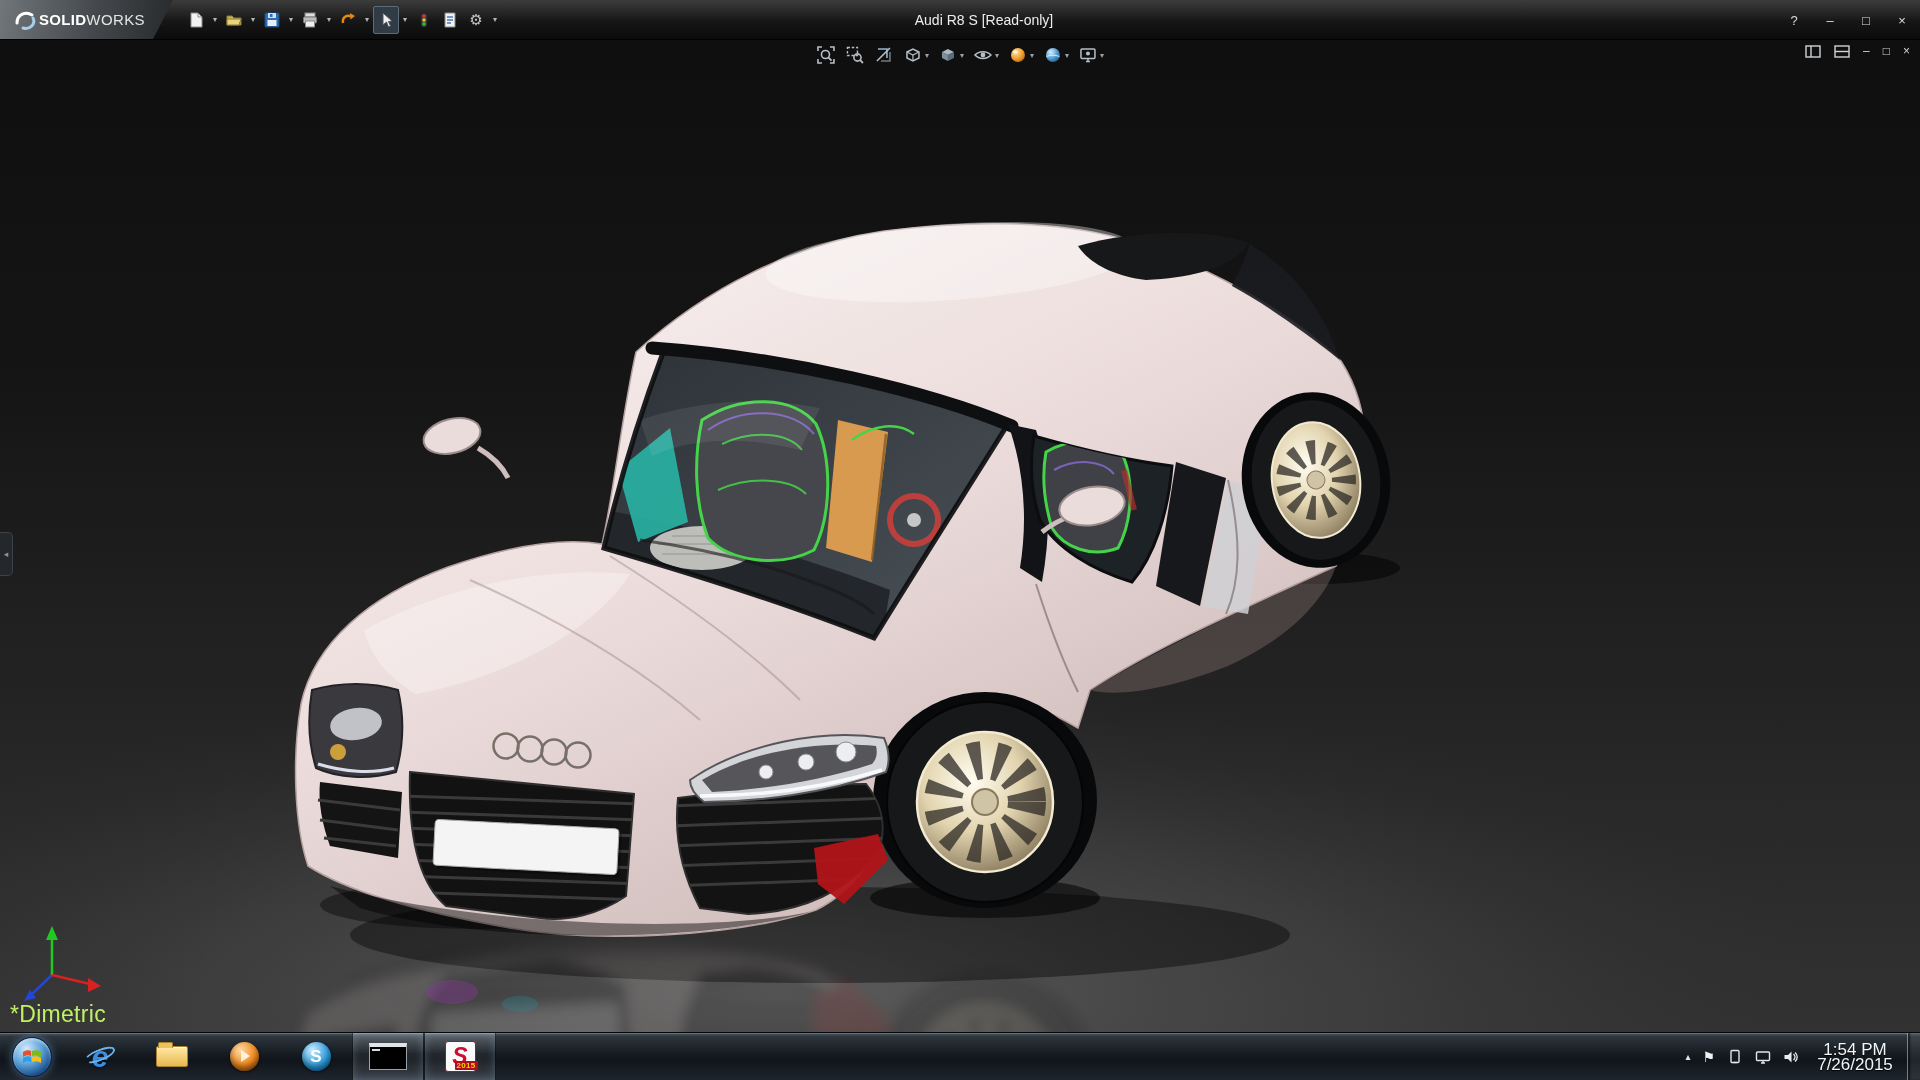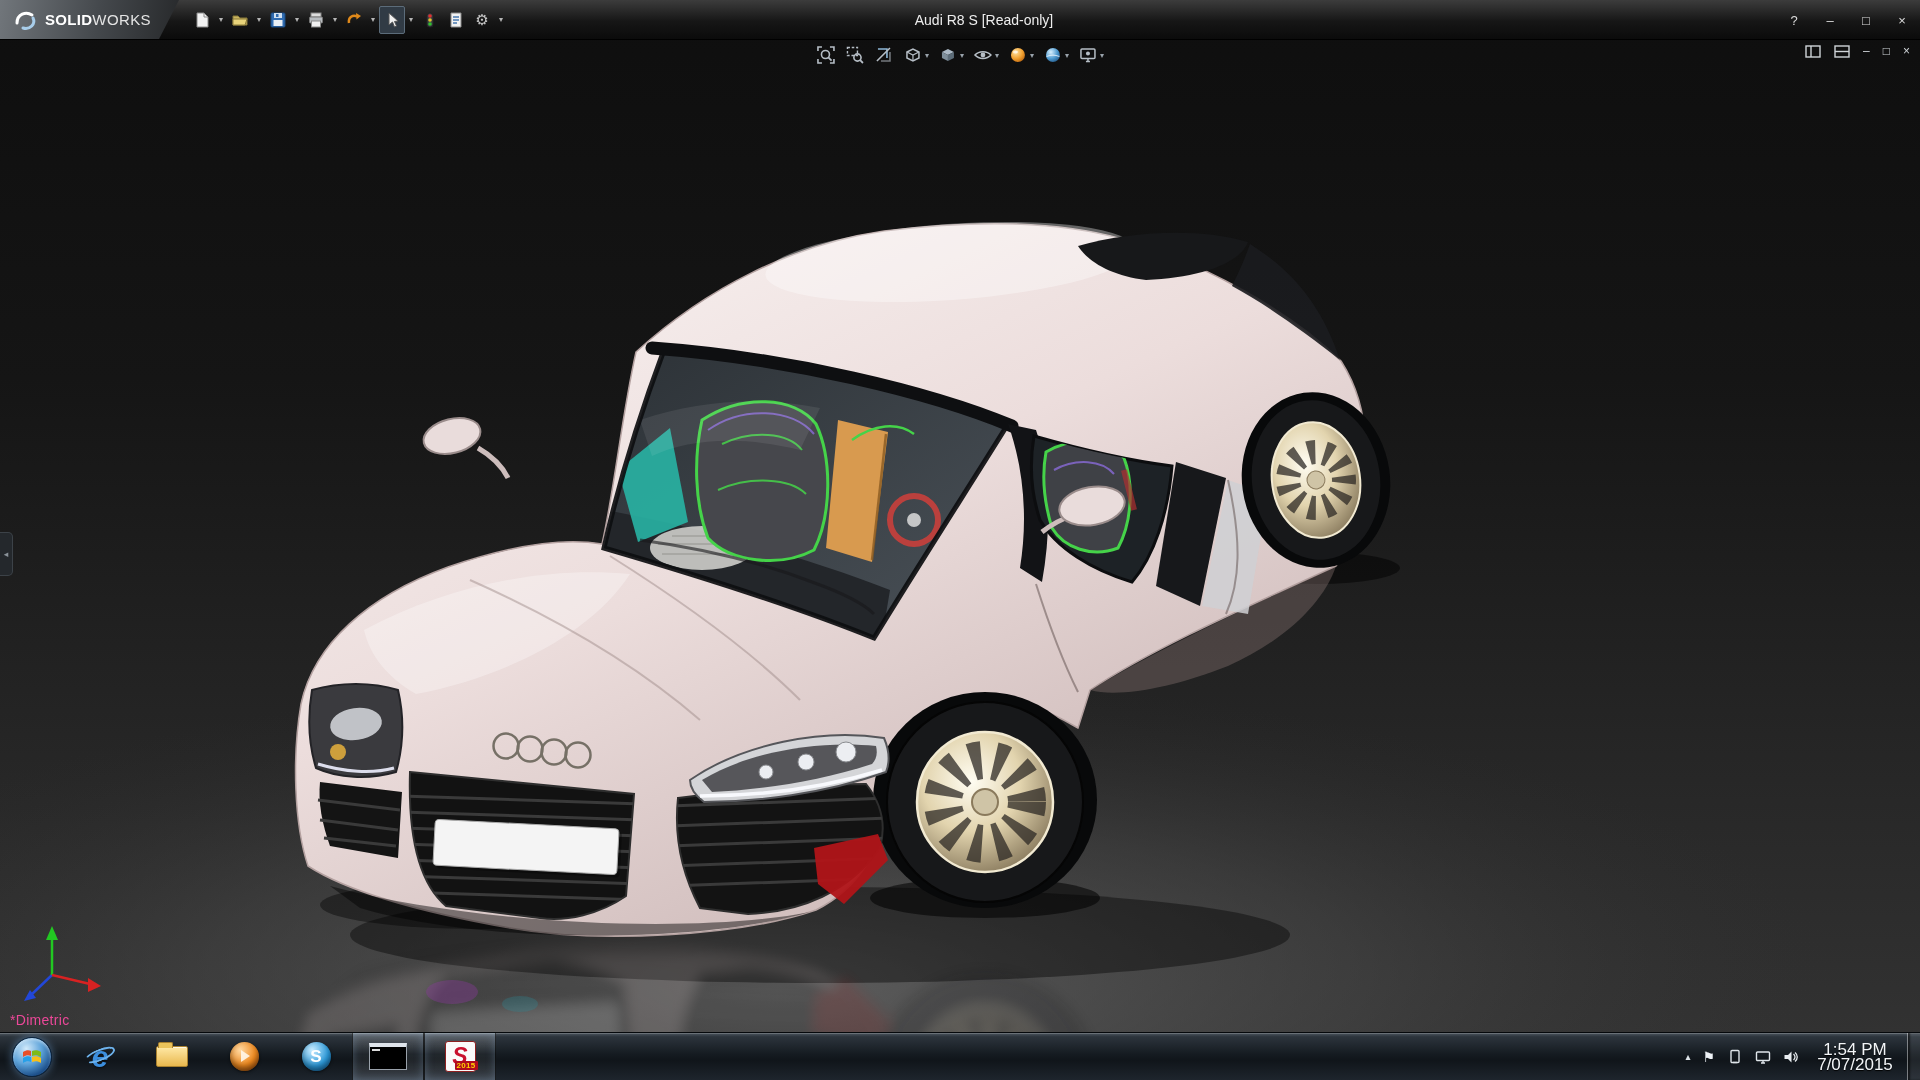--- a/index.html
+++ b/index.html
@@ -6,21 +6,21 @@
   body { font-family:"Liberation Sans", sans-serif; background:#000; }
   .screen { position:relative; width:1920px; height:1080px; overflow:hidden; background:#000; cursor:default; }
 
   
   .scene { position:absolute; left:0; top:0; width:1920px; height:1080px; display:block; z-index:0; }
 
   
   .titlebar { position:absolute; top:0; left:0; right:0; height:40px; z-index:6;
     background:linear-gradient(#3c3c3c, #161616 55%, #0b0b0b); border-bottom:1px solid #000;
     display:flex; align-items:center; color:#e5e5e5; }
-  .brand { height:100%; display:flex; align-items:center; gap:7px; padding:0 28px 0 12px;
+  .brand { height:100%; display:flex; align-items:center; gap:1px; padding:0 28px 0 12px;
     background:linear-gradient(100deg,#71767b,#44484c 55%,#27292b);
     clip-path:polygon(0 0, 100% 0, calc(100% - 20px) 100%, 0 100%); }
   .brand-bold { font-weight:bold; font-size:15px; color:#fff; letter-spacing:.3px; }
   .brand-light { font-weight:300; font-size:15px; color:#e4e4e4; letter-spacing:.4px; }
   .main-toolbar { display:flex; align-items:center; margin-left:10px; }
   .tb-btn { width:26px; height:28px; display:flex; align-items:center; justify-content:center; border-radius:2px; }
   .tb-btn.sel { background:#313b45; border:1px solid #5c6c7a; }
   .tb-dd { width:12px; text-align:center; color:#b5b5b5; font-size:8px; line-height:28px; }
   .gear-glyph { font-size:15px; color:#c6c6c6; }
   .win-title { position:absolute; left:0; right:0; text-align:center; font-size:14px; color:#ededed; pointer-events:none;margin-left:48px; }
@@ -30,21 +30,21 @@
   
   .headsup { position:absolute; top:44px; left:50%; transform:translateX(-50%); display:flex; align-items:center; gap:5px; z-index:4; }
   .hud-btn { display:flex; align-items:center; gap:2px; padding:1px 2px; }
   .hud-dd { font-size:8px; color:#98a2aa; }
 
   
   .docctrl { position:absolute; top:44px; right:10px; display:flex; align-items:center; gap:13px; z-index:4; }
   .docctrl .glyph { font-size:12px; color:#cfd4d8; }
 
   
-  .viewlabel { position:absolute; left:10px; bottom:52px; z-index:4; font-size:14px; color:#ec4899; letter-spacing:.3px; }
+  .viewlabel { position:absolute; left:10px; bottom:52px; z-index:4; font-size:23px; color:#bef264; letter-spacing:.3px; }
   .edge-tab { position:absolute; left:0; top:532px; width:13px; height:44px; z-index:4;
     background:#24282c; border:1px solid #3c4248; border-left:none; border-radius:0 5px 5px 0;
     display:flex; align-items:center; justify-content:center; color:#8b939a; font-size:9px; }
 
   
   .taskbar { position:absolute; bottom:0; left:0; right:0; height:48px; z-index:6; display:flex; align-items:stretch;
     background:linear-gradient(#50596 ,#2c343c 6%, #151b21 45%, #10151a 55%, #1e252d 100%);
     background:linear-gradient(#4c565f, #2c343c 8%, #151b21 45%, #10151a 58%, #1e252d 100%);
     border-top:1px solid #05080b; box-shadow:inset 0 1px 0 rgba(255,255,255,.18); }
   .tb-item { width:72px; display:flex; align-items:center; justify-content:center; position:relative; }
@@ -502,19 +502,19 @@
       <svg width="16" height="16" viewBox="0 0 16 16">
           <rect x="1.5" y="3" width="13" height="8.5" rx="1" fill="none" stroke="#dfe5ea" stroke-width="1.4"></rect>
           <path d="M6 14 h4 M8 11.5 V14" stroke="#dfe5ea" stroke-width="1.4"></path>
         </svg>
       <svg width="16" height="16" viewBox="0 0 16 16">
           <polygon points="1.5,6 5,6 8.5,2.5 8.5,13.5 5,10 1.5,10" fill="#e8ecf0"></polygon>
           <path d="M10.5 5 C12.5 6.8 12.5 9.2 10.5 11 M12 3.5 C15 6 15 10 12 12.5" stroke="#e8ecf0" stroke-width="1.3" fill="none"></path>
         </svg>
       <div class="clock">
         <div>1:54 PM</div>
-        <div>7/07/2015</div>
+        <div>7/26/2015</div>
       </div>
     </div>
     <div class="show-desktop"></div>
   </footer>
 
 </div>
 
 </body></html>

